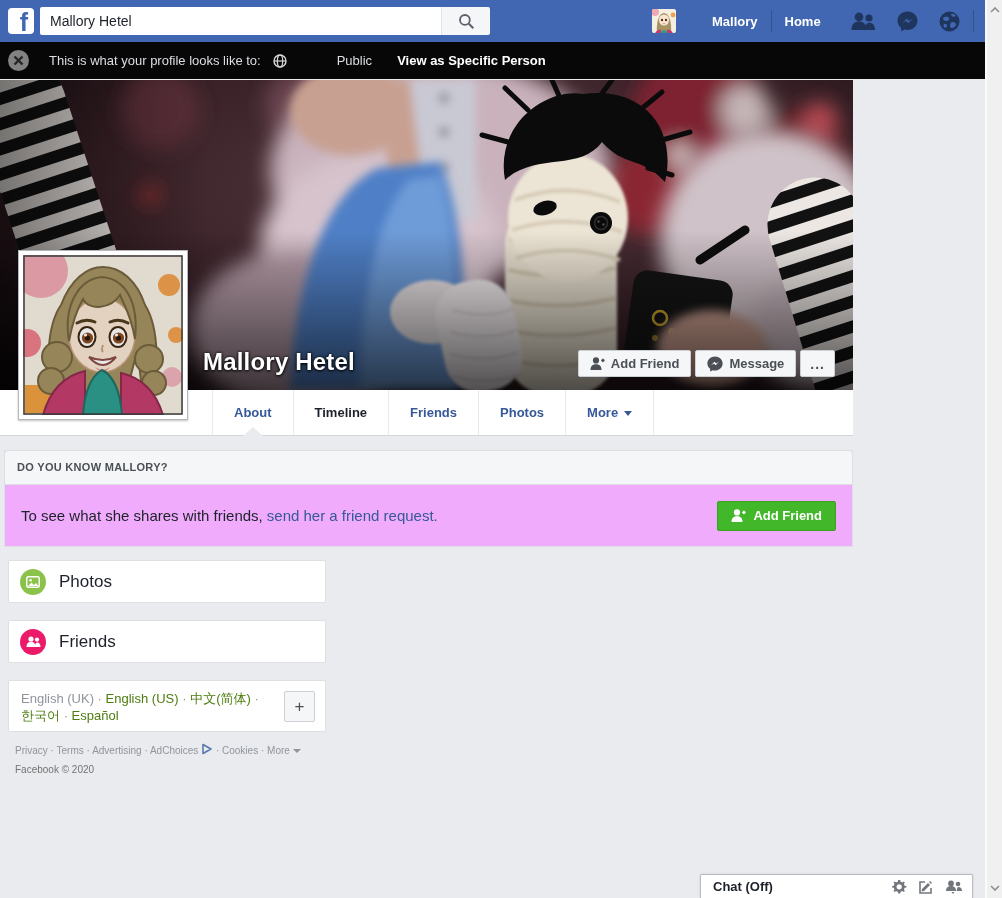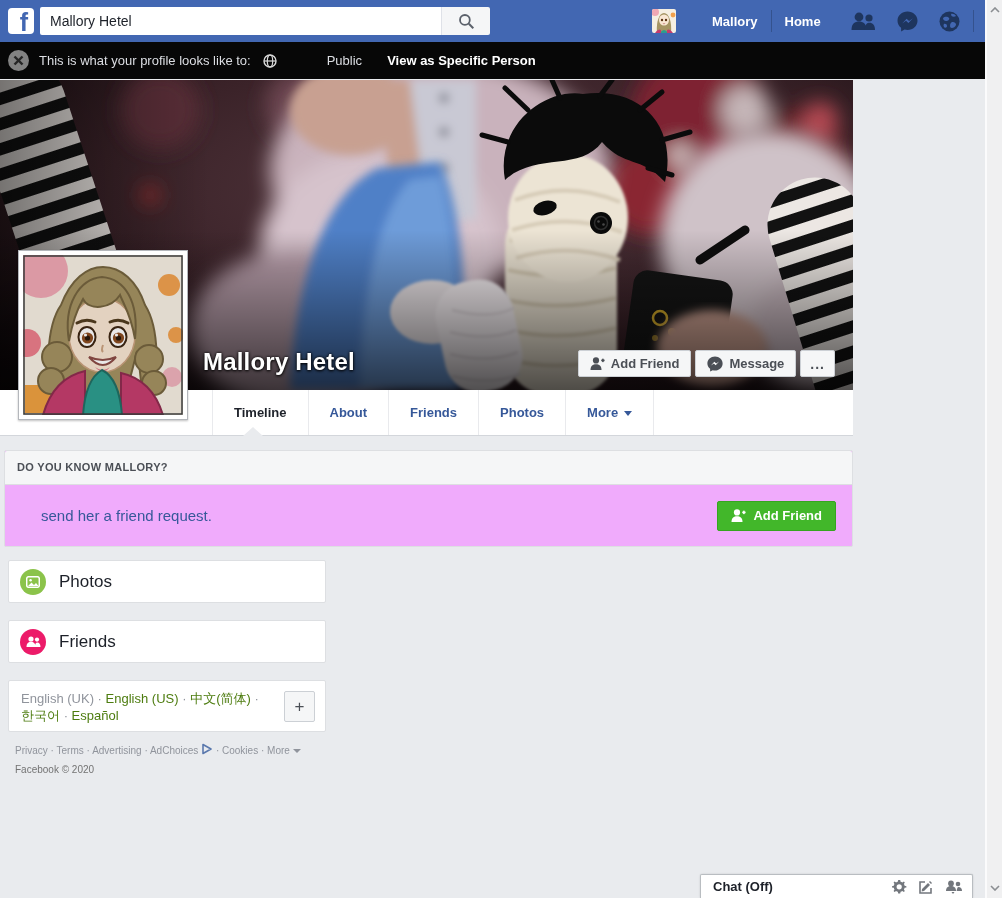--- a/index.html
+++ b/index.html
@@ -24,21 +24,21 @@
   .jewel.first{margin-left:30px;}
   .help-circ{margin-left:16px;cursor:pointer;display:flex;}
   .nav-caret{margin-left:17px;width:0;height:0;border-left:6px solid transparent;border-right:6px solid transparent;
              border-top:7px solid #1e355e;cursor:pointer;}
 
   
   .viewas{position:absolute;left:0;top:42px;width:985px;height:37px;background:#070707;display:flex;align-items:center;
           font-size:13px;color:#dcdee3;}
   .close-x{margin-left:8px;width:21px;height:21px;border-radius:50%;background:#828282;display:flex;align-items:center;
            justify-content:center;cursor:pointer;flex:none;}
-  .viewas-msg{margin-left:10px;}
+  .viewas-msg{margin-left:20px;}
   .viewas-globe{margin-left:12px;display:flex;}
   .viewas-aud{margin-left:6px;padding-left:44px;}
   .viewas-action{margin-left:25px;font-weight:bold;color:#fff;cursor:pointer;}
 
   
   .cover{position:absolute;left:0;top:80px;width:853px;height:310px;overflow:hidden;background:#1d1015;cursor:pointer;}
   .cover svg{display:block;}
   .cover-name{position:absolute;left:203px;bottom:14px;font-size:24px;font-weight:bold;color:#fff;
               text-shadow:0 0 3px rgba(0,0,0,.95),0 1px 3px rgba(0,0,0,.85);letter-spacing:.2px;}
   .cover-actions{position:absolute;right:18px;bottom:13px;display:flex;gap:4px;}
@@ -60,21 +60,21 @@
   
   .profile-pic{position:absolute;left:18px;top:250px;width:160px;height:160px;background:#fff;border:1px solid #b4b7bc;
                padding:4px;box-shadow:0 1px 2px rgba(0,0,0,.25);z-index:5;cursor:pointer;}
   .profile-pic svg{display:block;}
 
   
   .know-box{position:absolute;left:4px;top:450px;width:849px;background:#f0abfc;border:1px solid #dddfe2;border-radius:2px;box-sizing:border-box;}
   .know-head{height:33px;line-height:33px;background:#f5f6f7;border-bottom:1px solid #dddfe2;padding:0 12px;
              font-size:11px;font-weight:bold;color:#4b4f56;letter-spacing:.3px;border-radius:2px 2px 0 0;}
   .know-body{height:61px;display:flex;align-items:center;padding:0 16px;font-size:15px;color:#1d2129;}
-  .know-link{color:#365899;margin-left:20px;cursor:pointer;}
+  .know-link{color:#365899;margin-left:4px;cursor:pointer;}
   .btn-green{margin-left:auto;height:30px;display:flex;align-items:center;gap:7px;padding:0 13px;background:#42b72a;
              border:1px solid #36a420;border-radius:2px;color:#fff;font-size:13px;font-weight:bold;cursor:pointer;box-sizing:border-box;}
 
   
   .card{position:absolute;left:8px;width:318px;background:#fff;border:1px solid #dddfe2;border-radius:2px;
         display:flex;align-items:center;gap:13px;padding:0 11px;box-sizing:border-box;cursor:pointer;}
   .card.photos{top:560px;height:43px;}
   .card.friends{top:620px;height:43px;}
   .circle-ic{width:26px;height:26px;border-radius:50%;display:flex;align-items:center;justify-content:center;flex:none;}
   .circle-ic.ph{background:#8bc34a;}
@@ -338,22 +338,22 @@
           <path d="M5.2,12.4 L9.6,7.7 L12.1,10 L15.9,7.2 L11.4,12 L9,9.7 Z" fill="#fff"></path>
         </svg>
         <span>Message</span>
       </div>
       <div class="cover-btn ellip">...</div>
     </div>
   </div>
 
   <div class="tabbar">
     <div class="tabs">
+      <div class="tab"><span>About</span></div>
       <div class="tab active"><span>Timeline</span></div>
-      <div class="tab"><span>About</span></div>
       <div class="tab"><span>Friends</span></div>
       <div class="tab"><span>Photos</span></div>
       <div class="tab"><span>More</span><span class="caret"></span></div>
     </div>
     <div class="notch"></div>
   </div>
 
   <div class="profile-pic">
     <svg width="160" height="160" viewBox="0 0 160 160">
       <rect width="160" height="160" fill="#f6f0e4"></rect>
@@ -394,20 +394,21 @@
       <path d="M140,160 C132,134 116,122 98,118 L98,160 Z" fill="#c43b6c" stroke="#8e2a4e" stroke-width="2"></path>
       <path d="M60,160 C62,132 70,120 79,115 C89,120 97,134 99,160 Z" fill="#2a9d8f" stroke="#1d6e64" stroke-width="2"></path>
       <rect width="160" height="160" fill="rgba(40,28,28,0.10)"></rect>
       <rect x="1" y="1" width="158" height="158" fill="none" stroke="#3a3a3a" stroke-width="1.5"></rect>
     </svg>
   </div>
 
   <div class="know-box">
     <div class="know-head">DO YOU KNOW MALLORY?</div>
     <div class="know-body">
+      <span>To see what she shares with friends,</span>
       <span class="know-link">send her a friend request.</span>
       <div class="btn-green">
         <svg width="15" height="13" viewBox="0 0 15 13">
           <circle cx="6" cy="3.4" r="3.1" fill="#fff"></circle>
           <path d="M0.5,13 C0.5,8.6 3,7.2 6,7.2 C9,7.2 11.5,8.6 11.5,13 Z" fill="#fff"></path>
           <rect x="11.2" y="2.6" width="3.4" height="1.6" fill="#fff"></rect>
             <rect x="12.1" y="1.7" width="1.6" height="3.4" fill="#fff"></rect>
         </svg>
         <span>Add Friend</span>
       </div>

